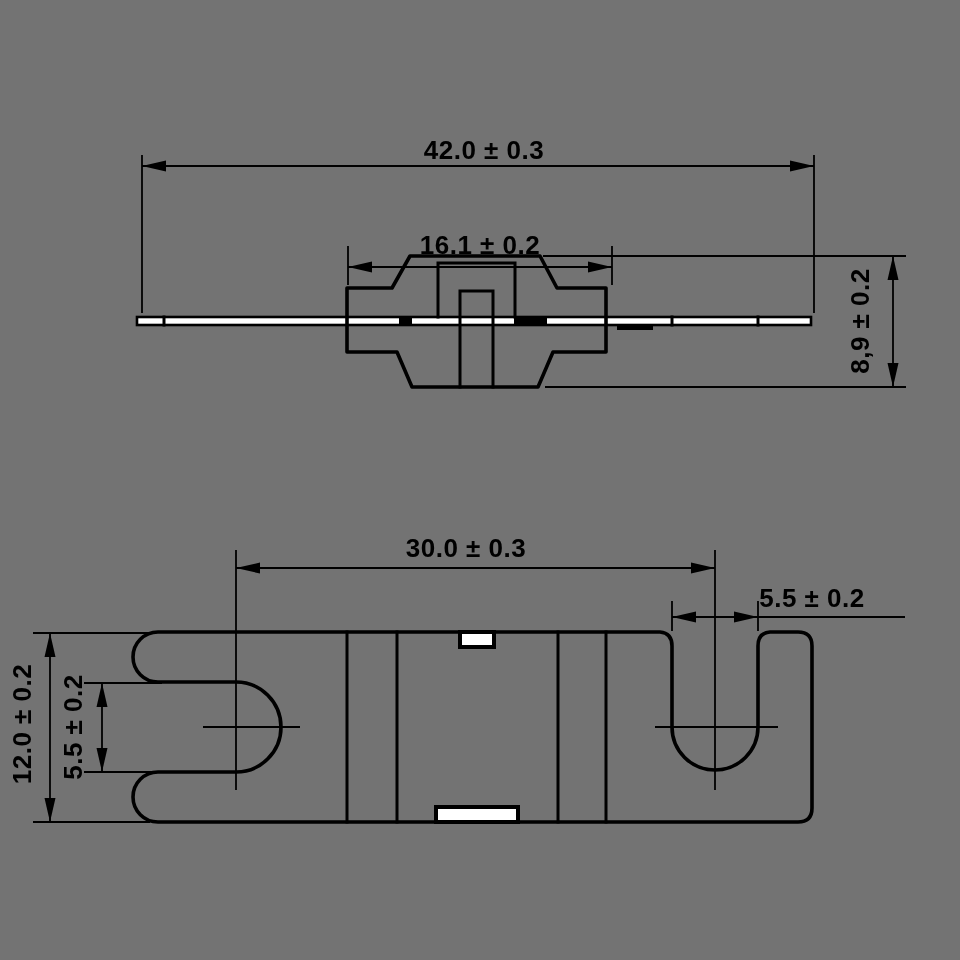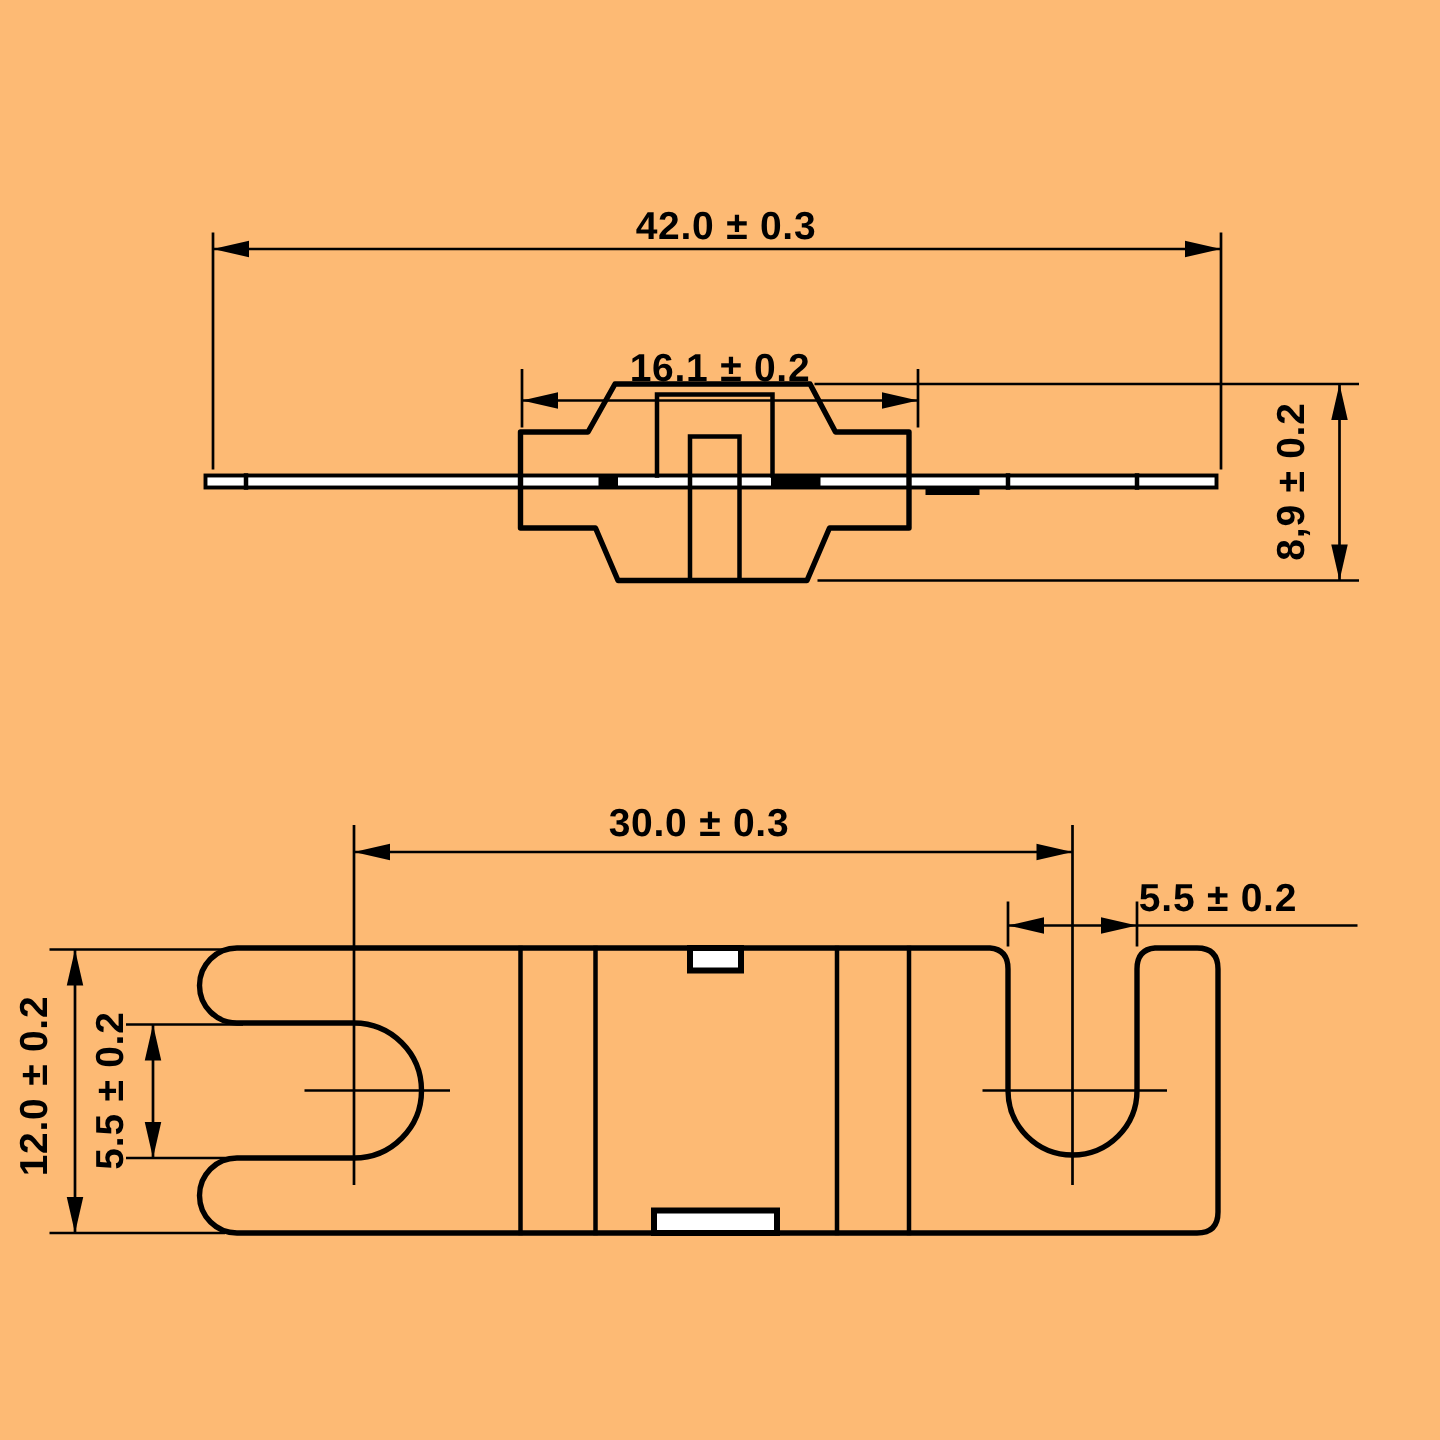--- a/index.html
+++ b/index.html
@@ -1,16 +1,16 @@
 <!DOCTYPE html>
 <html><head>
 <meta charset="utf-8">
 <style>
   html,body{margin:0;padding:0;background:#ffffff;}
-  .stage{width:960px;height:960px;position:relative;background:#fdba74;overflow:hidden;}
+  .stage{width:960px;height:960px;position:relative;background:#737373;overflow:hidden;}
   svg{display:block;}
   text{font-family:"Liberation Sans","DejaVu Sans",sans-serif;font-weight:bold;fill:#000;}
   .dim-text{font-size:26px;letter-spacing:0.5px;}
   .outline{stroke:#000;stroke-width:3.6;fill:none;stroke-linejoin:round;stroke-linecap:round;}
   .inner{stroke:#000;stroke-width:3;fill:none;stroke-linecap:square;}
   .thin{stroke:#000;stroke-width:1.8;fill:none;}
   .thick-notch{stroke:#000;stroke-width:4;fill:#ffffff;}
   .arrow{fill:#000;stroke:none;}
 </style>
 </head>

